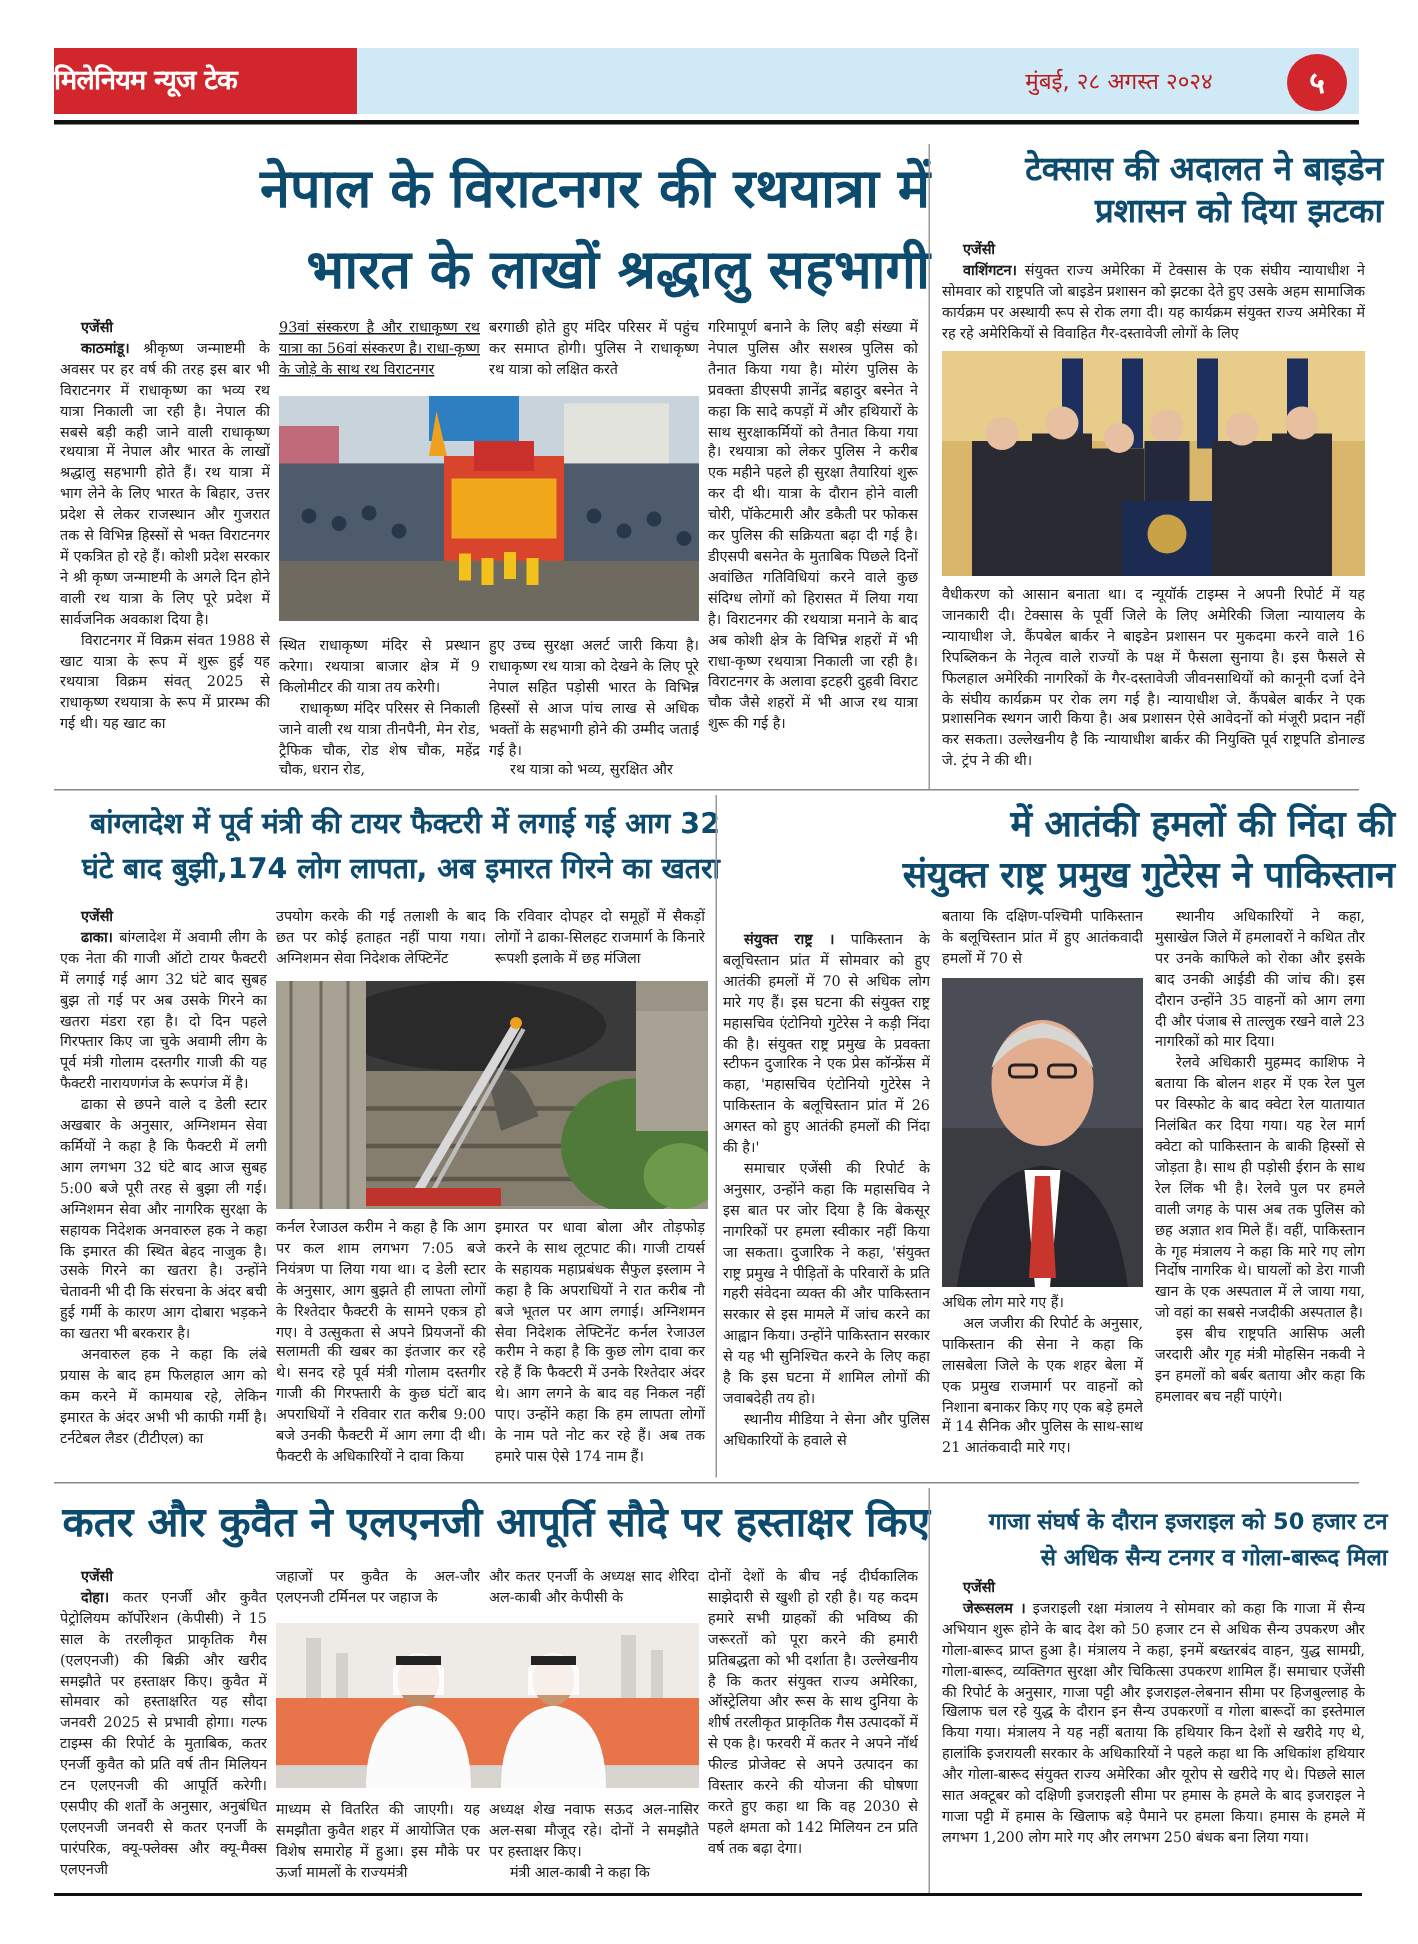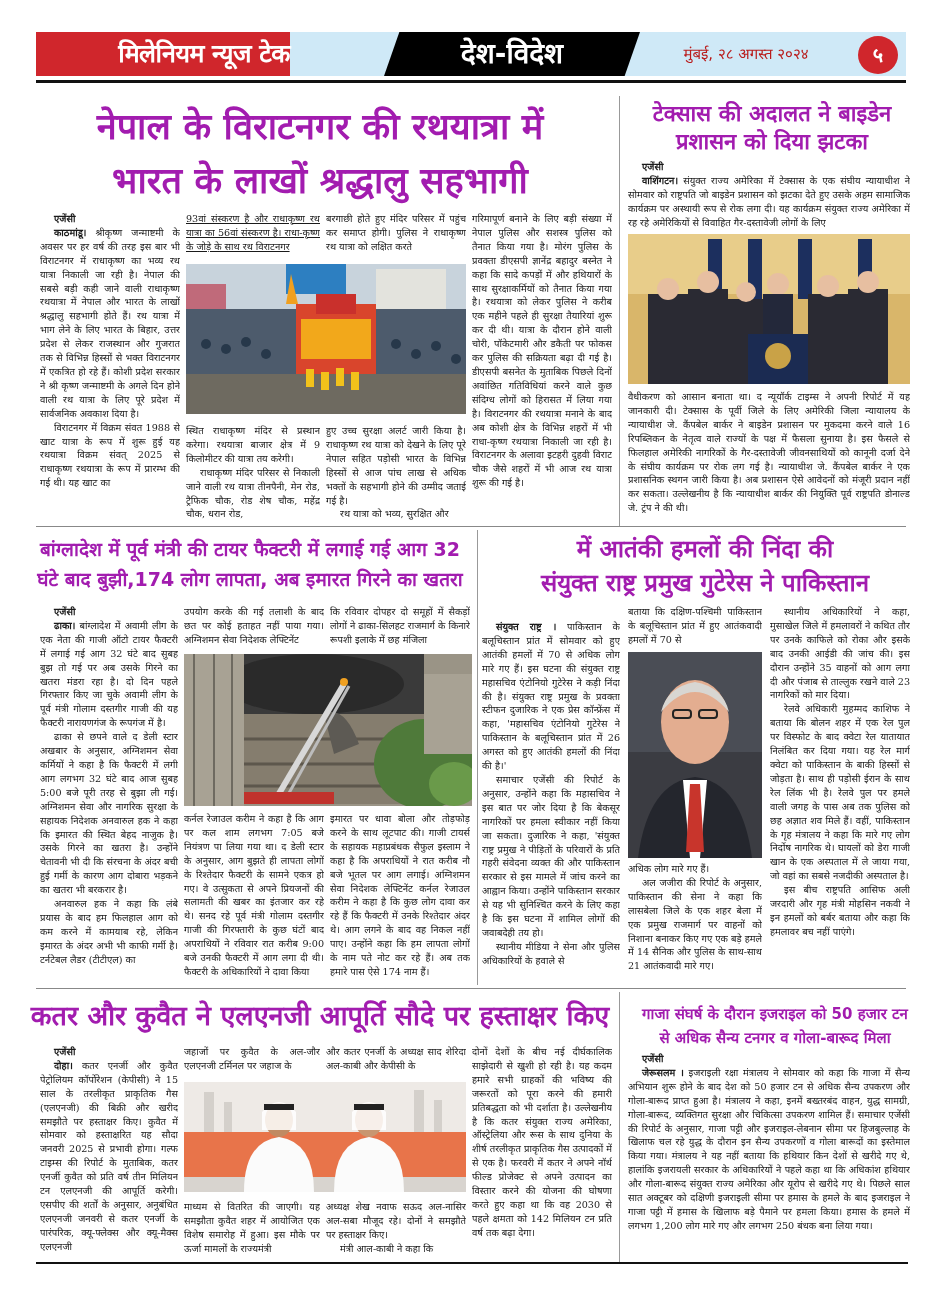--- a/index.html
+++ b/index.html
@@ -1,51 +1,50 @@
 <!DOCTYPE html>
 <html><head>
 <meta charset="utf-8">
 <style>
   * { box-sizing: border-box; margin: 0; padding: 0; }
   html, body { width: 945px; height: 1296px; background: #ffffff; overflow: hidden; }
   body { font-family: "DejaVu Sans", sans-serif; color: #111; position: relative; }
 
   .mast { position: absolute; left: 36px; top: 32px; width: 870px; height: 44px; background: #cfe9f7; }
-  .mast-brand { position: absolute; left: 0; top: 0; width: 254px; height: 44px; background: #d0262c; color: #fff;
-    font-weight: bold; font-size: 25px; line-height: 44px; text-align: right; letter-spacing: -0.5px; }
+  .mast-brand { position: absolute; left: 0; top: 0; width: 202px; height: 44px; background: #d0262c; color: #fff;
+    font-weight: bold; font-size: 18px; line-height: 44px; text-align: left; letter-spacing: -0.5px; }
   .mast-section { position: absolute; left: 348px; top: 0; width: 256px; height: 44px; background: #000; color: #fff;
     font-weight: bold; font-size: 28px; line-height: 44px; text-align: center;
     clip-path: polygon(6% 0, 100% 0, 94% 100%, 0 100%); }
   .mast-date { position: absolute; left: 612px; top: 0; width: 196px; height: 44px; font-size: 15px; line-height: 44px; text-align: center; color: #b91c1c; }
   .mast-page { position: absolute; left: 822px; top: 4px; width: 40px; height: 38px; border-radius: 50%; background: #d0262c; color: #fff;
     font-weight: bold; font-size: 20px; line-height: 38px; text-align: center; }
   .mast-rule { position: absolute; left: 36px; top: 80px; width: 870px; height: 3px; background: #111; }
 
-  .headline { position: absolute; font-weight: bold; text-align: center; color: #a21caf; line-height: 1.2; }
+  .headline { position: absolute; font-weight: bold; text-align: right; color: #0c4a6e; line-height: 1.2; }
   .hl-xl { font-size: 36px; }
   .hl-lg { font-size: 26px; }
   .hl-md { font-size: 22px; }
   .hl-sm { font-size: 18px; }
 
   .col { position: absolute; font-family: "DejaVu Serif", serif; font-size: 9.6px; line-height: 13.9px; text-align: justify; color: #1a1a1a; }
   .col p { text-indent: 14px; }
   .col p.noind { text-indent: 0; }
   .byline { font-weight: bold; display: block; text-indent: 14px; }
   .dateline { font-weight: bold; }
 
   .photo { position: absolute; overflow: hidden; }
   .rule { position: absolute; height: 2px; background: #111; }
   .vrule { position: absolute; width: 1px; background: #999; }
 </style>
 </head>
 <body>
 
 <div class="mast">
   <div class="mast-brand">मिलेनियम न्यूज टेक</div>
-  <div class="mast-section">देश-विदेश</div>
   <div class="mast-date">मुंबई, २८ अगस्त २०२४</div>
   <div class="mast-page">५</div>
 </div>
 <div class="mast-rule"></div>
 
 <div class="headline hl-xl" style="left:20px; top:100px; width:600px; font-size:36px; line-height:54px;">
   <div>नेपाल के विराटनगर की रथयात्रा में</div>
   <div>भारत के लाखों श्रद्धालु सहभागी</div>
 </div>
 

